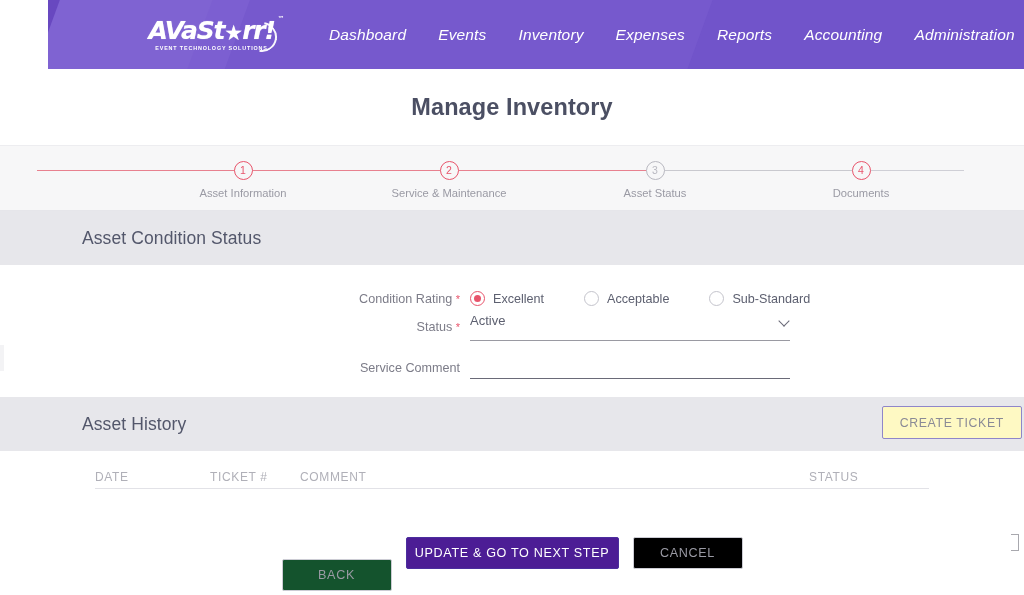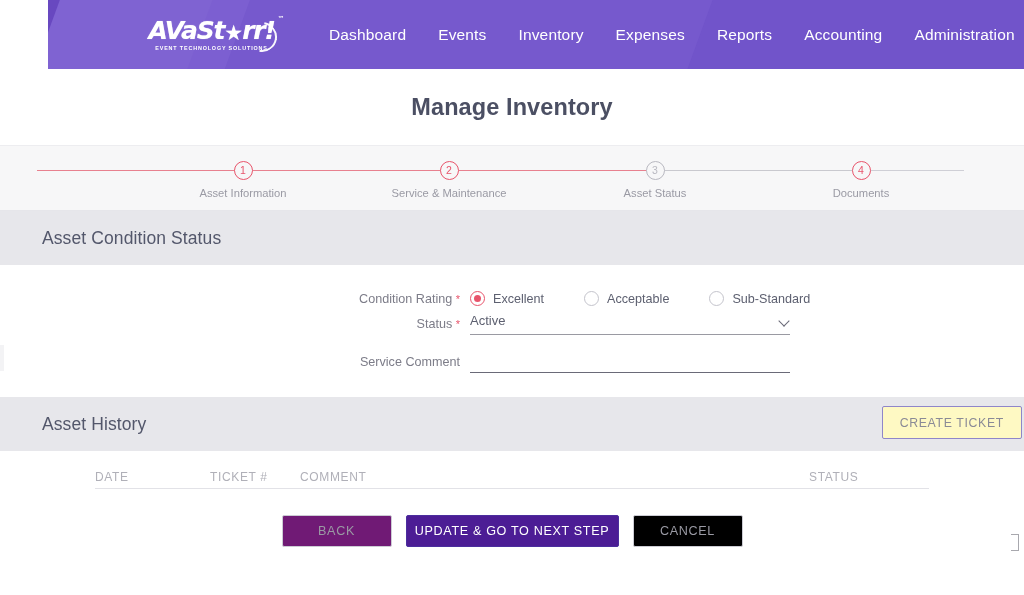--- a/index.html
+++ b/index.html
@@ -104,20 +104,21 @@
     transform: scaleY(.95);
   }
 
   .nav {
     position: relative;
     z-index: 3;
     margin-left: 45px;
     display: flex;
     align-items: center;
     gap: 32px;
+    font-style: italic;
   }
   .nav-item {
     color: #ffffff;
     font-size: 15.5px;
     letter-spacing: .15px;
     cursor: pointer;
     white-space: nowrap;
   }
 
   
@@ -202,21 +203,21 @@
     color: #9a9aa4;
     white-space: nowrap;
   }
 
   
   .section-bar {
     height: 54px;
     background: #e7e7eb;
     display: flex;
     align-items: center;
-    padding: 0 42px;
+    padding: 0 82px;
     position: relative;
   }
   .section-title {
     color: #53576b;
     font-size: 17.5px;
     letter-spacing: .1px;
   }
   .btn-outline-purple {
     position: absolute;
     right: 2px;
@@ -286,21 +287,21 @@
     color: #5d6070;
     white-space: nowrap;
   }
 
   .field-underline {
     width: 320px;
     border-bottom: 1px solid #9a9aa2;
     display: flex;
     align-items: center;
     justify-content: space-between;
-    padding-bottom: 6px;
+    padding-bottom: 12px;
     cursor: pointer;
   }
   .field-value {
     font-size: 13px;
     color: #5d6070;
   }
   .chevron {
     width: 11px; height: 7px;
     position: relative;
   }
@@ -354,23 +355,24 @@
     display: flex;
     align-items: center;
     justify-content: center;
     font-size: 12.6px;
     letter-spacing: .65px;
     cursor: pointer;
     border-radius: 2px;
   }
   .btn-back {
     width: 110px;
-    background: #701a75;
+    background: #14532d;
     border: 1px solid #ccccd4;
     color: #9a9aa4;
+    margin-top: 44px;
   }
   .btn-primary {
     width: 213px;
     background: #4c1d95;
     border: 1px solid #4b2e9e;
     color: #ffffff;
   }
   .btn-cancel {
     width: 110px;
     background: #000000;

